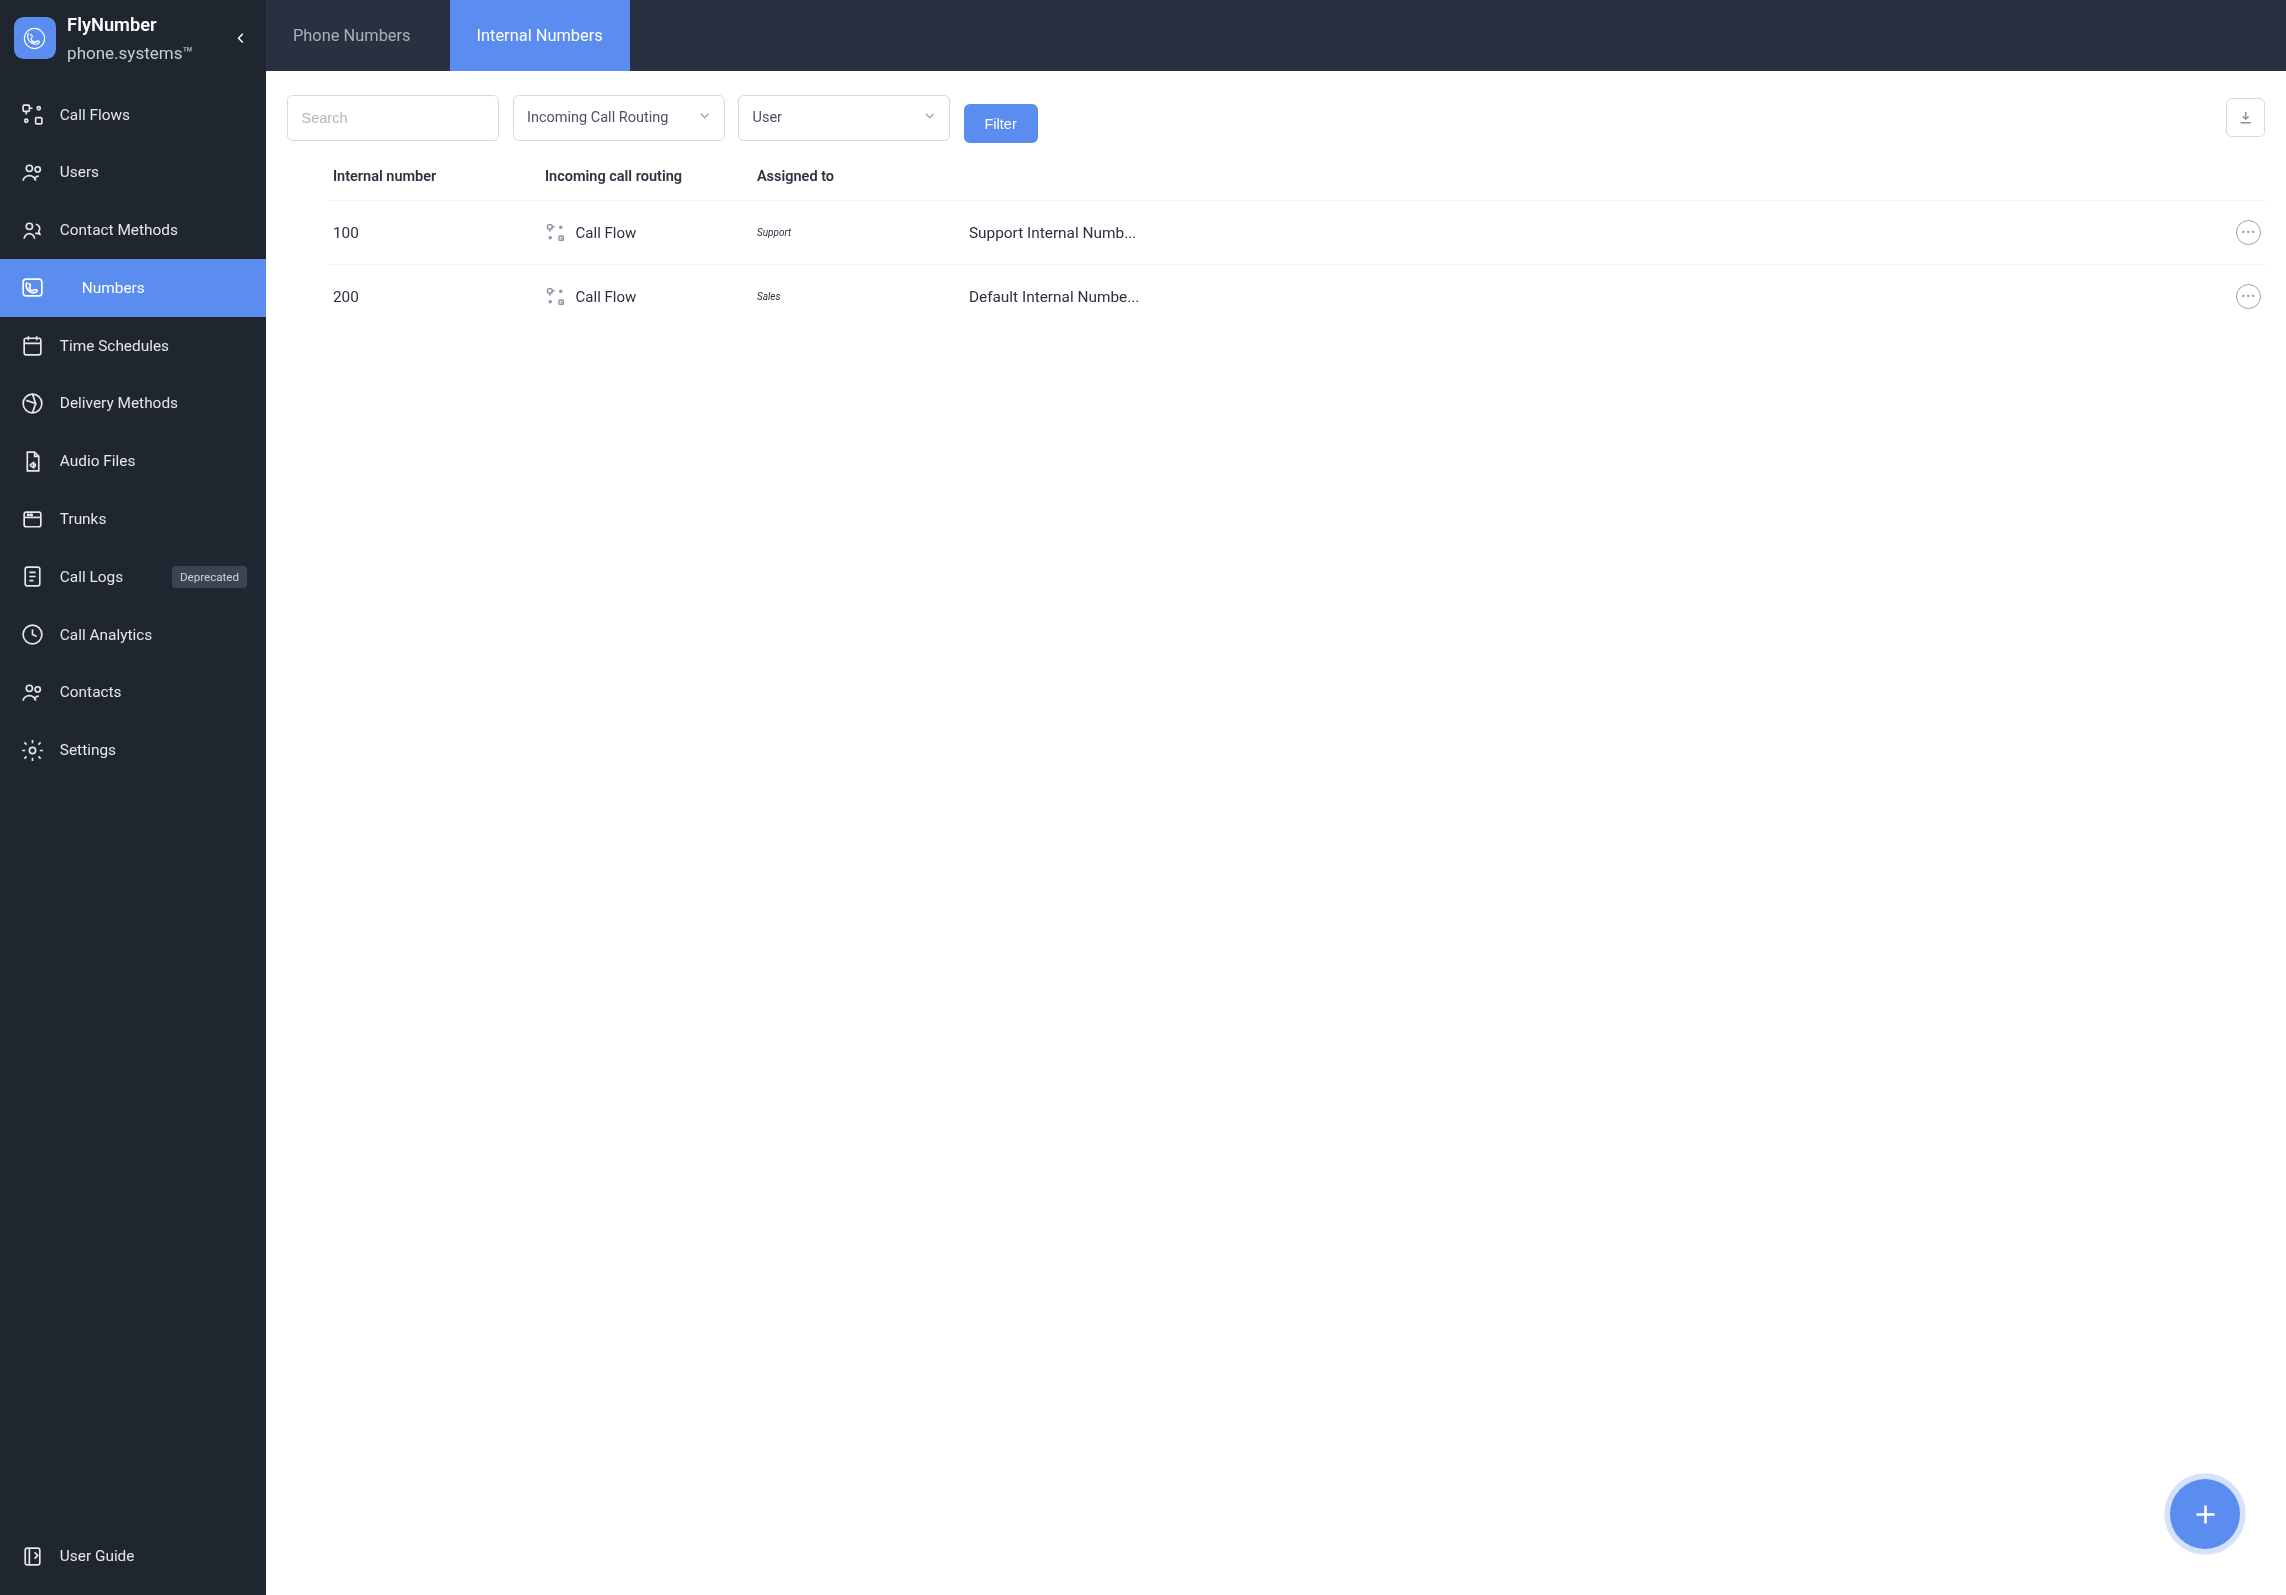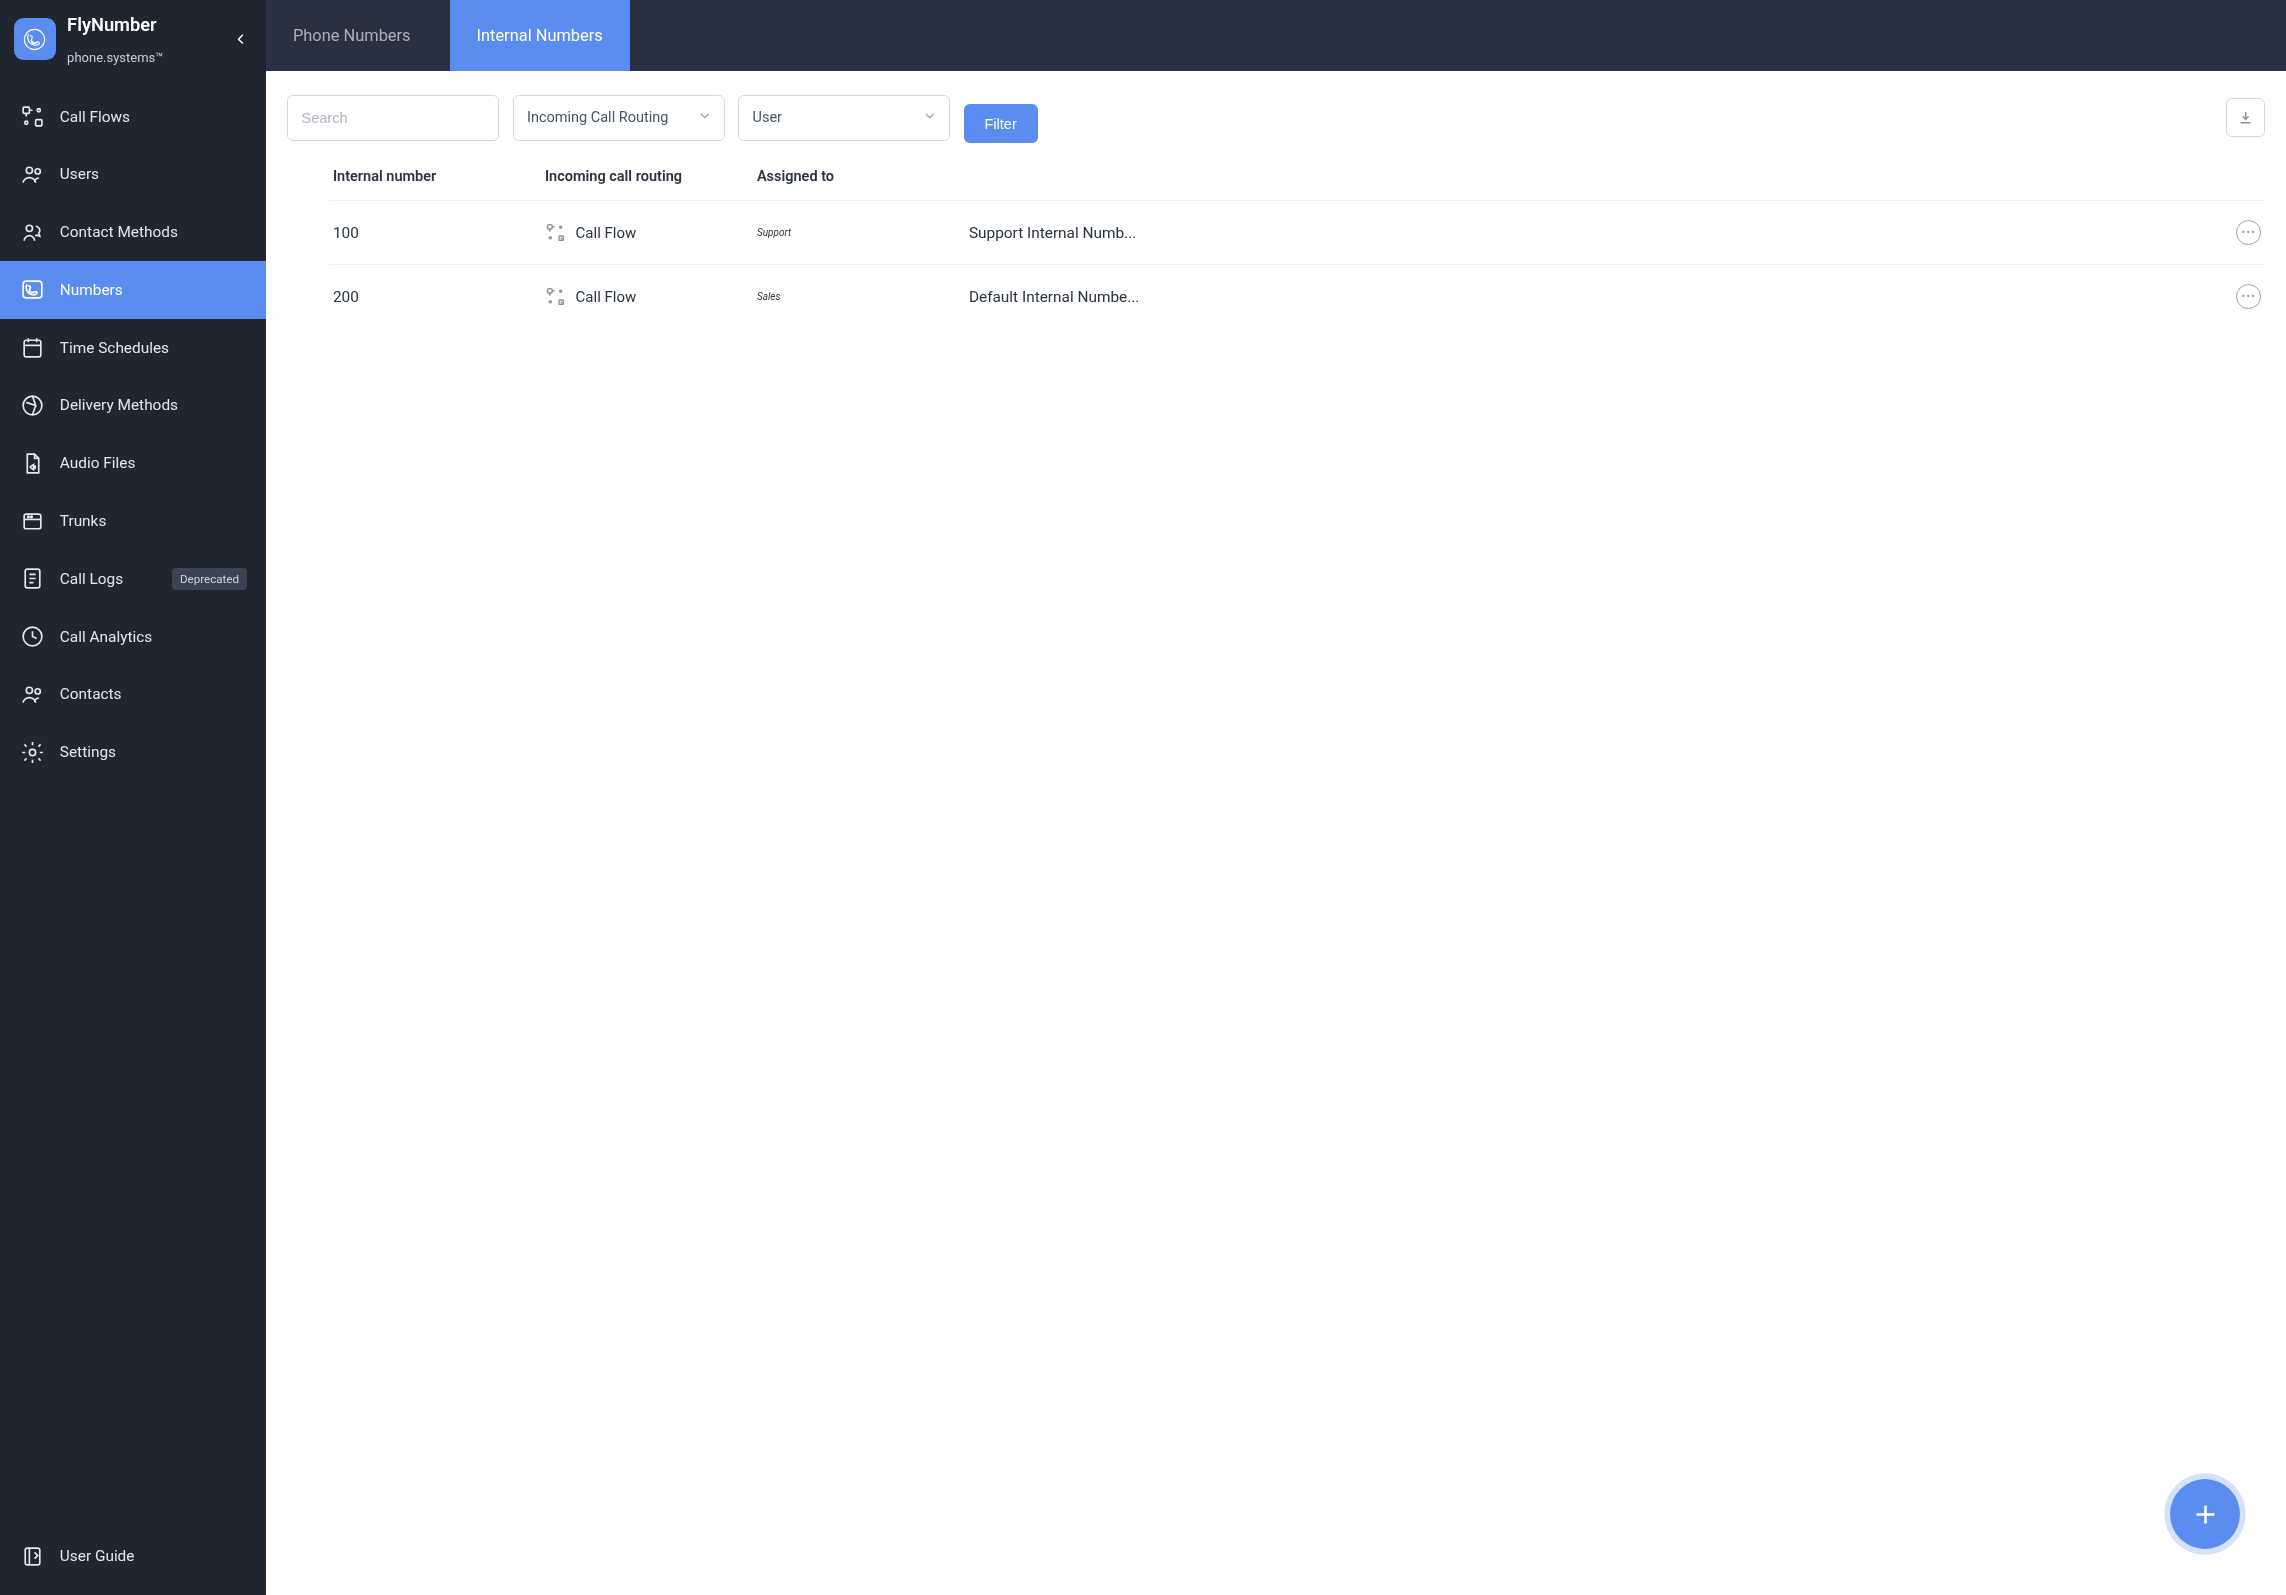--- a/index.html
+++ b/index.html
@@ -51,22 +51,22 @@
       display: flex;
       flex-direction: column;
     }
     .brand-title {
       color: #fff;
       font-size: 18.3px;
       font-weight: 600;
     }
     .brand-sub {
       color: #c7ccd4;
-      font-size: 13px;
-      margin-top: 15px;
+      font-size: 17px;
+      margin-top: 8px;
     }
     .sidebar-collapse {
       position: absolute;
       right: 13.5px;
       top: 50%;
       transform: translateY(-50%);
       width: 23px;
       height: 23px;
       color: #fff;
       display: flex;
@@ -86,20 +86,21 @@
       display: flex;
       align-items: center;
       padding: 15.4px 19.3px;
       color: #e4e7eb;
       font-size: 15.4px;
       cursor: pointer;
     }
     .nav-item.active {
       background: #5a8def;
       color: #fff;
+      gap: 22px;
     }
     .nav-icon {
       width: 27px;
       height: 27px;
       margin-right: 13.5px;
       display: flex;
       align-items: center;
       justify-content: center;
       flex-shrink: 0;
     }

